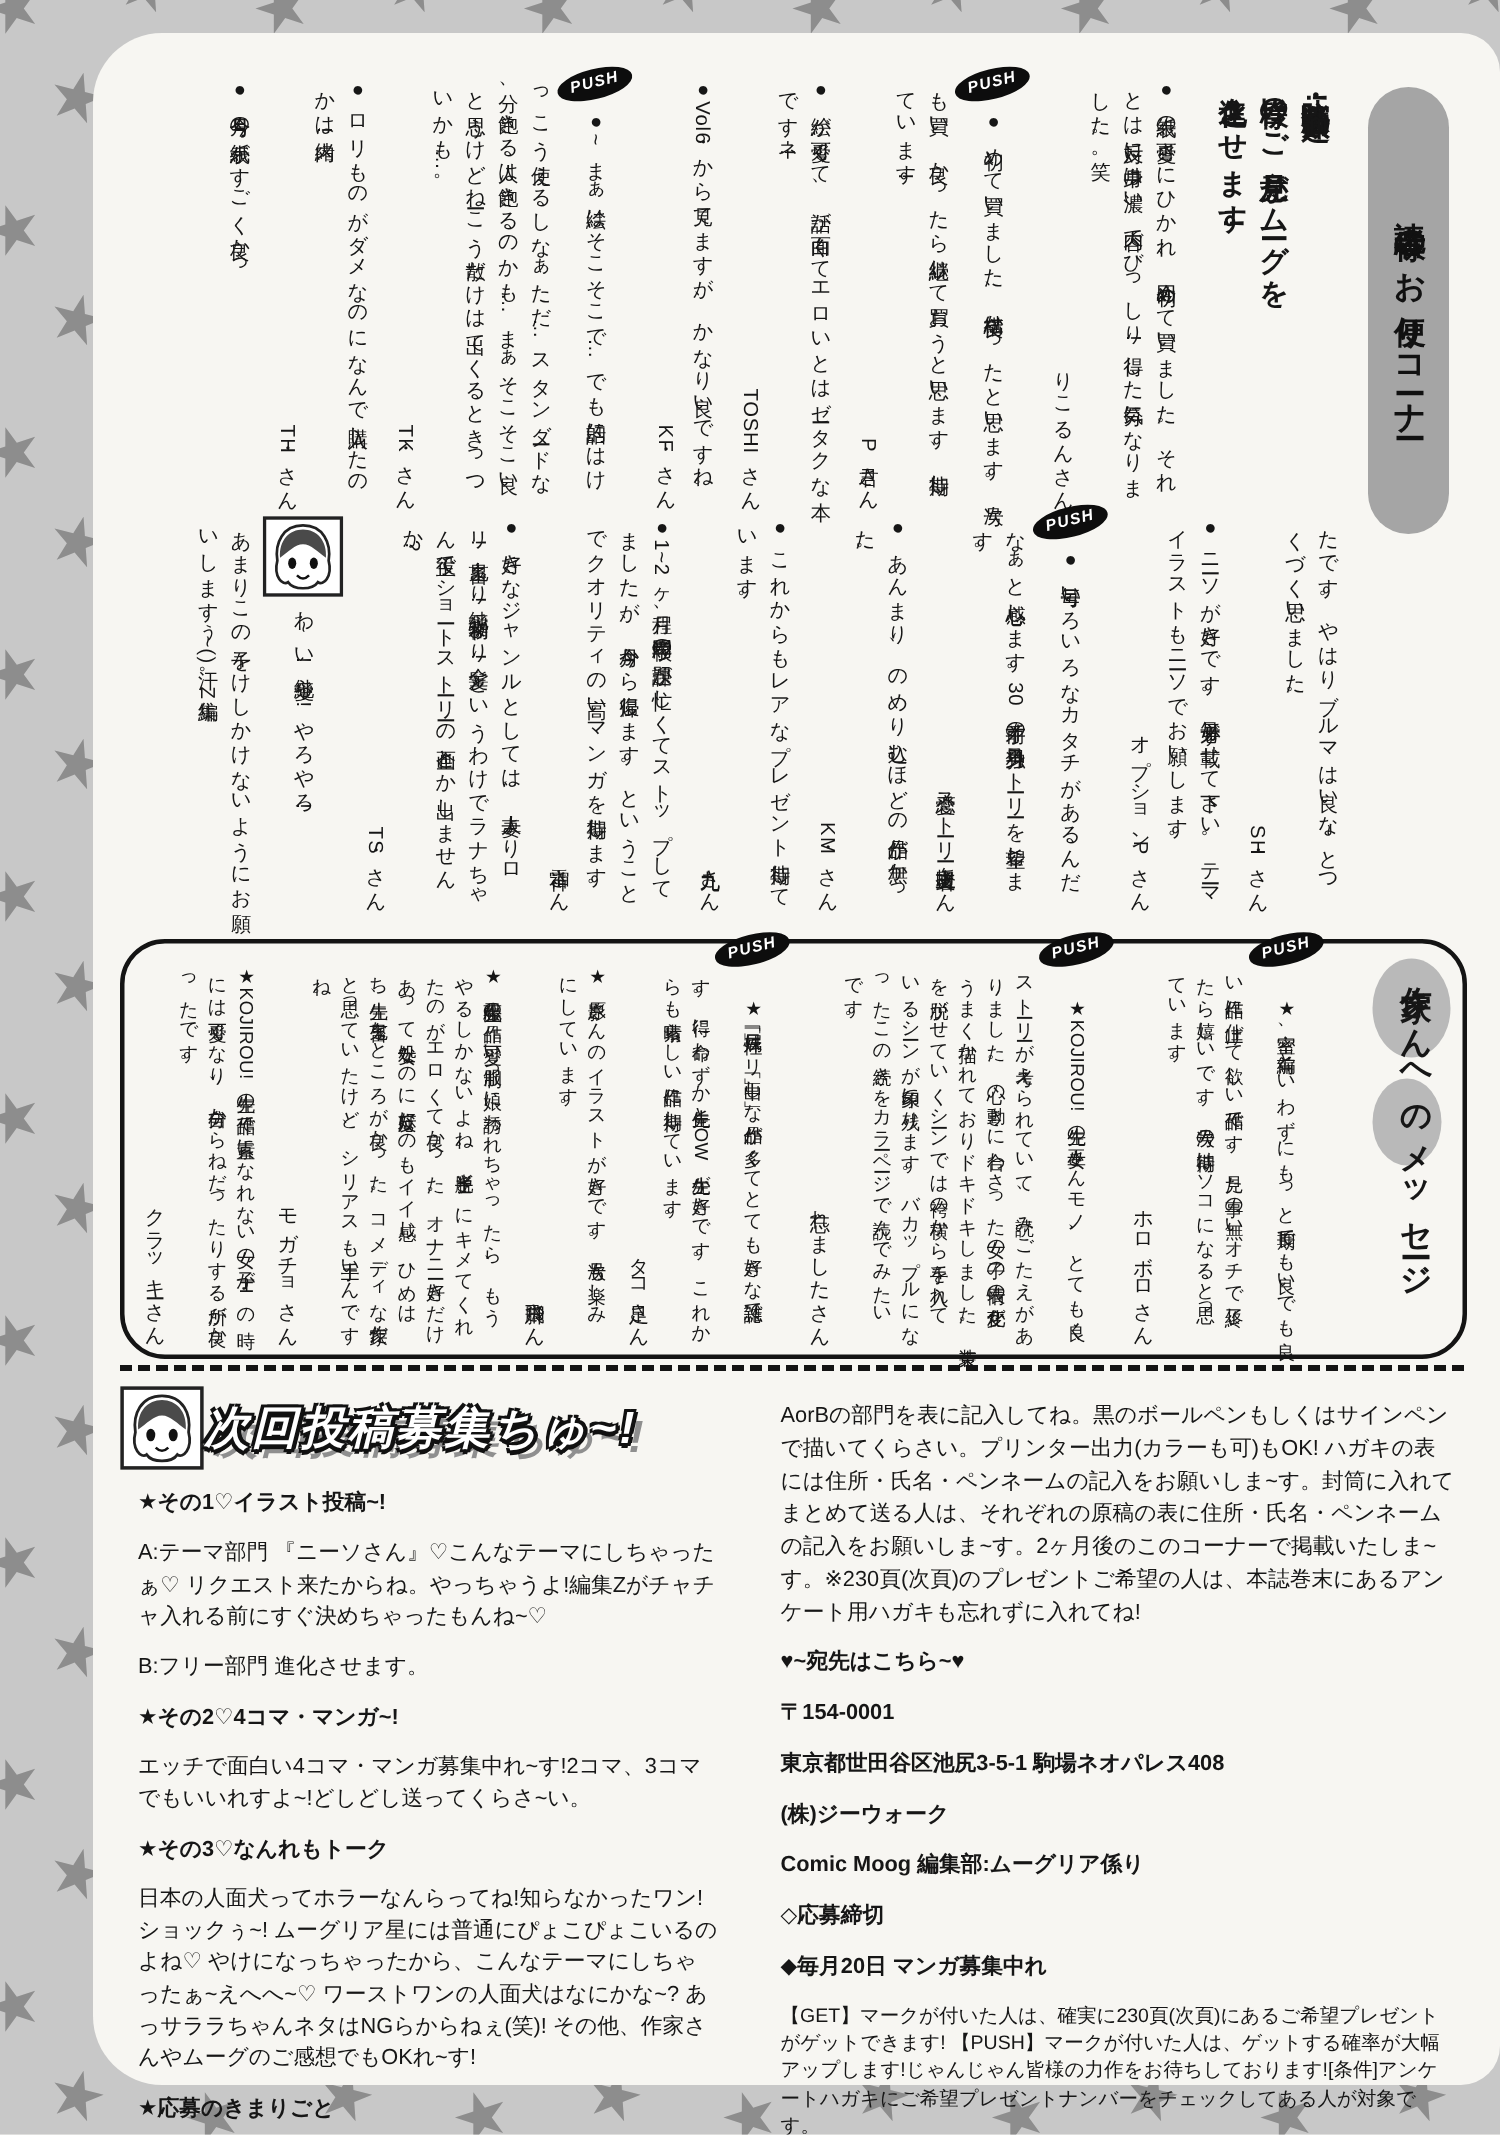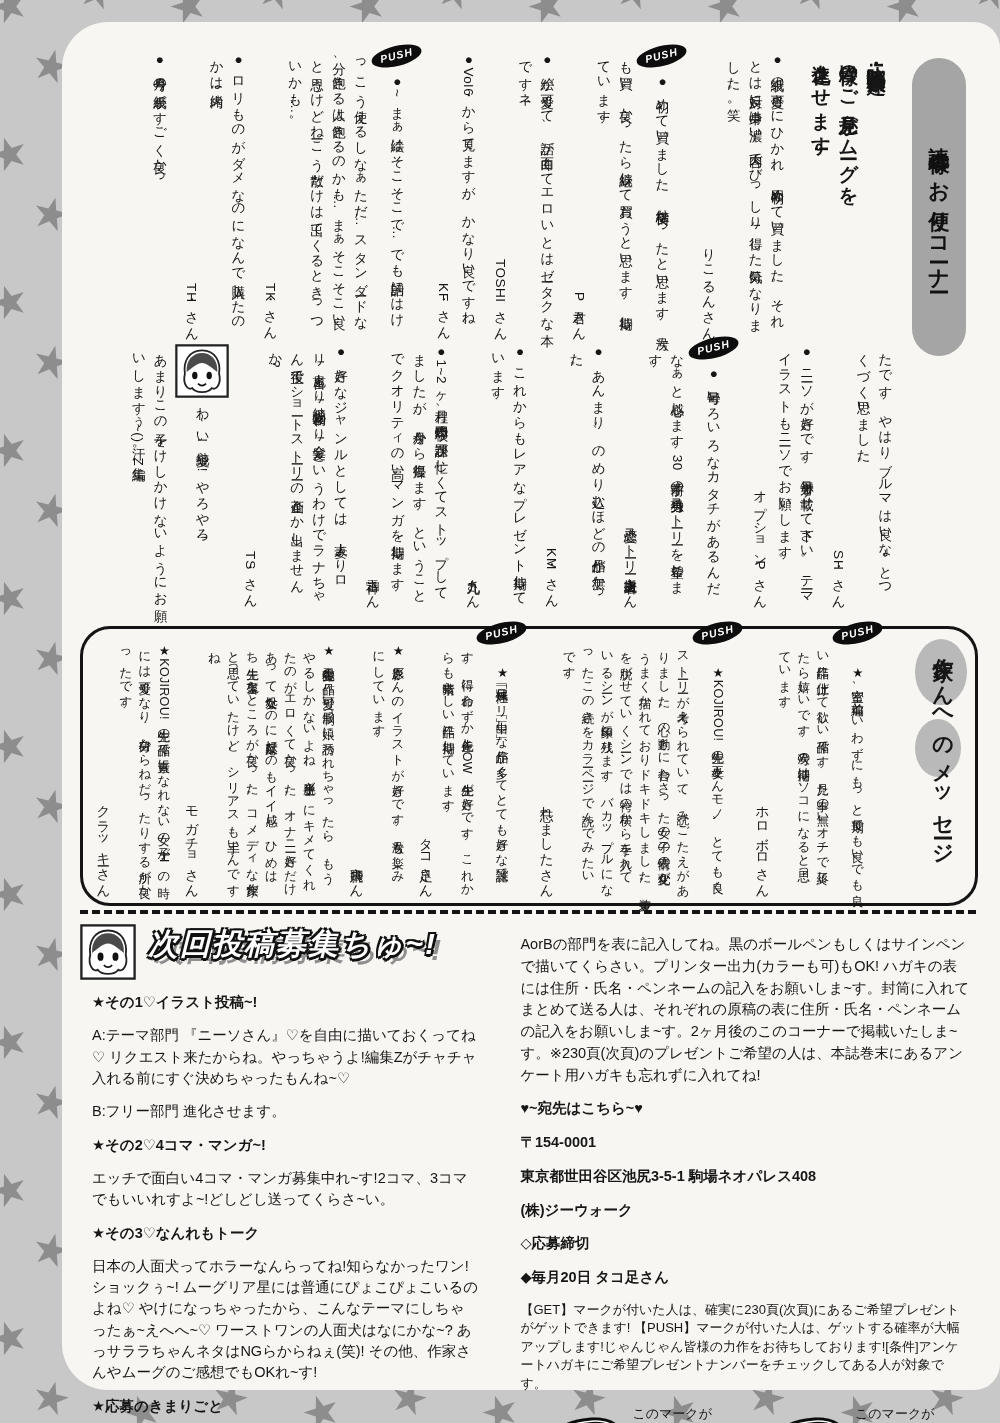--- a/index.html
+++ b/index.html
@@ -70,21 +70,21 @@
   .artist-flow .letter{margin-block-end:8px;}
   
   .dash-sep{position:absolute;top:888px;left:18px;right:24px;border-top:4px dashed #141414;}
   
   .bottom{
     position:absolute;left:0;top:900px;width:100%;height:466px;
     display:flex;gap:18px;padding:0 18px;box-sizing:border-box;
   }
   .bcol-left{width:45.5%;}
   .bcol-right{flex:1;}
-  .sub-header{display:flex;align-items:flex-start;gap:12px;margin:2px 0 8px;}
+  .sub-header{display:flex;align-items:center;margin:2px 0 8px;}
   .mascot{width:56px;height:56px;flex:0 0 auto;}
   .sub-title{
     font-size:30px;font-weight:900;font-style:italic;color:#fff;letter-spacing:2px;white-space:nowrap;
     text-shadow:2px 2px 0 #111,-2px -2px 0 #111,2px -2px 0 #111,-2px 2px 0 #111,3px 0 0 #111,0 3px 0 #111,6px 6px 0 #8f8f8f;
   }
   .bcol-left p,.bcol-right p{margin:12px;font-size:14.5px;line-height:1.47;}
   p.subhead{font-weight:800;}
   .bcol-right p{line-height:1.5;}
   .mail-heading{text-align:left;font-weight:800;}
   .addr{font-weight:700;}
@@ -257,38 +257,39 @@
             <path d="M30 7 C15 7 9 20 11 33 C8 45 15 52 19 49 C23 55 37 55 41 49 C45 52 52 45 49 33 C51 20 45 7 30 7 Z" fill="#fff" stroke="#222" stroke-width="2"></path>
             <path d="M13 31 C12 18 20 10 30 10 C40 10 48 18 47 31 C41 27 36 21 30 21 C24 21 19 27 13 31 Z" fill="#4a4a4a"></path>
             <ellipse cx="22" cy="35" rx="3.2" ry="4.5" fill="#111"></ellipse>
             <ellipse cx="38" cy="35" rx="3.2" ry="4.5" fill="#111"></ellipse>
             <path d="M25.5 44 Q30 48.5 34.5 44" stroke="#111" stroke-width="1.8" fill="none"></path>
           </svg>
         </span>
         <span class="sub-title">次回投稿募集ちゅ~!</span>
       </div>
       <p class="subhead">★その1♡イラスト投稿~!</p>
-      <p>A:テーマ部門 『ニーソさん』♡を自由に描いておくってね♡ リクエスト来たからね。やっちゃうよ!編集Zがチャチャ入れる前にすぐ決めちゃったもんね~♡</p>
+      <p>A:テーマ部門 『ニーソさん』♡こんなテーマにしちゃったぁ♡ リクエスト来たからね。やっちゃうよ!編集Zがチャチャ入れる前にすぐ決めちゃったもんね~♡</p>
       <p>B:フリー部門 進化させます。</p>
       <p class="subhead">★その2♡4コマ・マンガ~!</p>
       <p>エッチで面白い4コマ・マンガ募集中れ~す!2コマ、3コマでもいいれすよ~!どしどし送ってくらさ~い。</p>
       <p class="subhead">★その3♡なんれもトーク</p>
       <p>日本の人面犬ってホラーなんらってね!知らなかったワン!ショックぅ~! ムーグリア星には普通にぴょこぴょこいるのよね♡ やけになっちゃったから、こんなテーマにしちゃったぁ~えへへ~♡ ワーストワンの人面犬はなにかな~? あっサララちゃんネタはNGらからねぇ(笑)! その他、作家さんやムーグのご感想でもOKれ~す!</p>
       <p class="subhead">★応募のきまりごと</p>
       <p>本誌巻末にあるアンケート用ハガキ、官製ハガキ、ハガキサイズの紙のいずれかでご応募くらさい。イラストは、</p>
     </div>
 
     <div class="bcol-right">
       <p>AorBの部門を表に記入してね。黒のボールペンもしくはサインペンで描いてくらさい。プリンター出力(カラーも可)もOK! ハガキの表には住所・氏名・ペンネームの記入をお願いしま~す。封筒に入れてまとめて送る人は、それぞれの原稿の表に住所・氏名・ペンネームの記入をお願いしま~す。2ヶ月後のこのコーナーで掲載いたしま~す。※230頁(次頁)のプレゼントご希望の人は、本誌巻末にあるアンケート用ハガキも忘れずに入れてね!</p>
       <p class="mail-heading">♥~宛先はこちら~♥</p>
       <p class="addr">〒154-0001</p>
       <p class="addr">東京都世田谷区池尻3-5-1 駒場ネオパレス408</p>
       <p class="addr">(株)ジーウォーク</p>
+      <p class="addr">Comic Moog 編集部:ムーグリア係り</p>
       <p class="subhead">◇応募締切</p>
-      <p class="subhead">◆毎月20日 タコ足さん</p>
+      <p class="subhead">◆毎月20日 マンガ募集中れ</p>
       <p class="prize-note">【GET】マークが付いた人は、確実に230頁(次頁)にあるご希望プレゼントがゲットできます! 【PUSH】マークが付いた人は、ゲットする確率が大幅アップします!じゃんじゃん皆様の力作をお待ちしております![条件]アンケートハガキにご希望プレゼントナンバーをチェックしてある人が対象です。</p>
       <div class="marks-row">
         <div class="mark-group">
           <span class="oval">GET</span>
           <span class="mark-desc">このマークが
 作品に付けば
 文句なくゲット</span>
         </div>
         <div class="mark-group">
           <span class="oval">PUSH</span>

